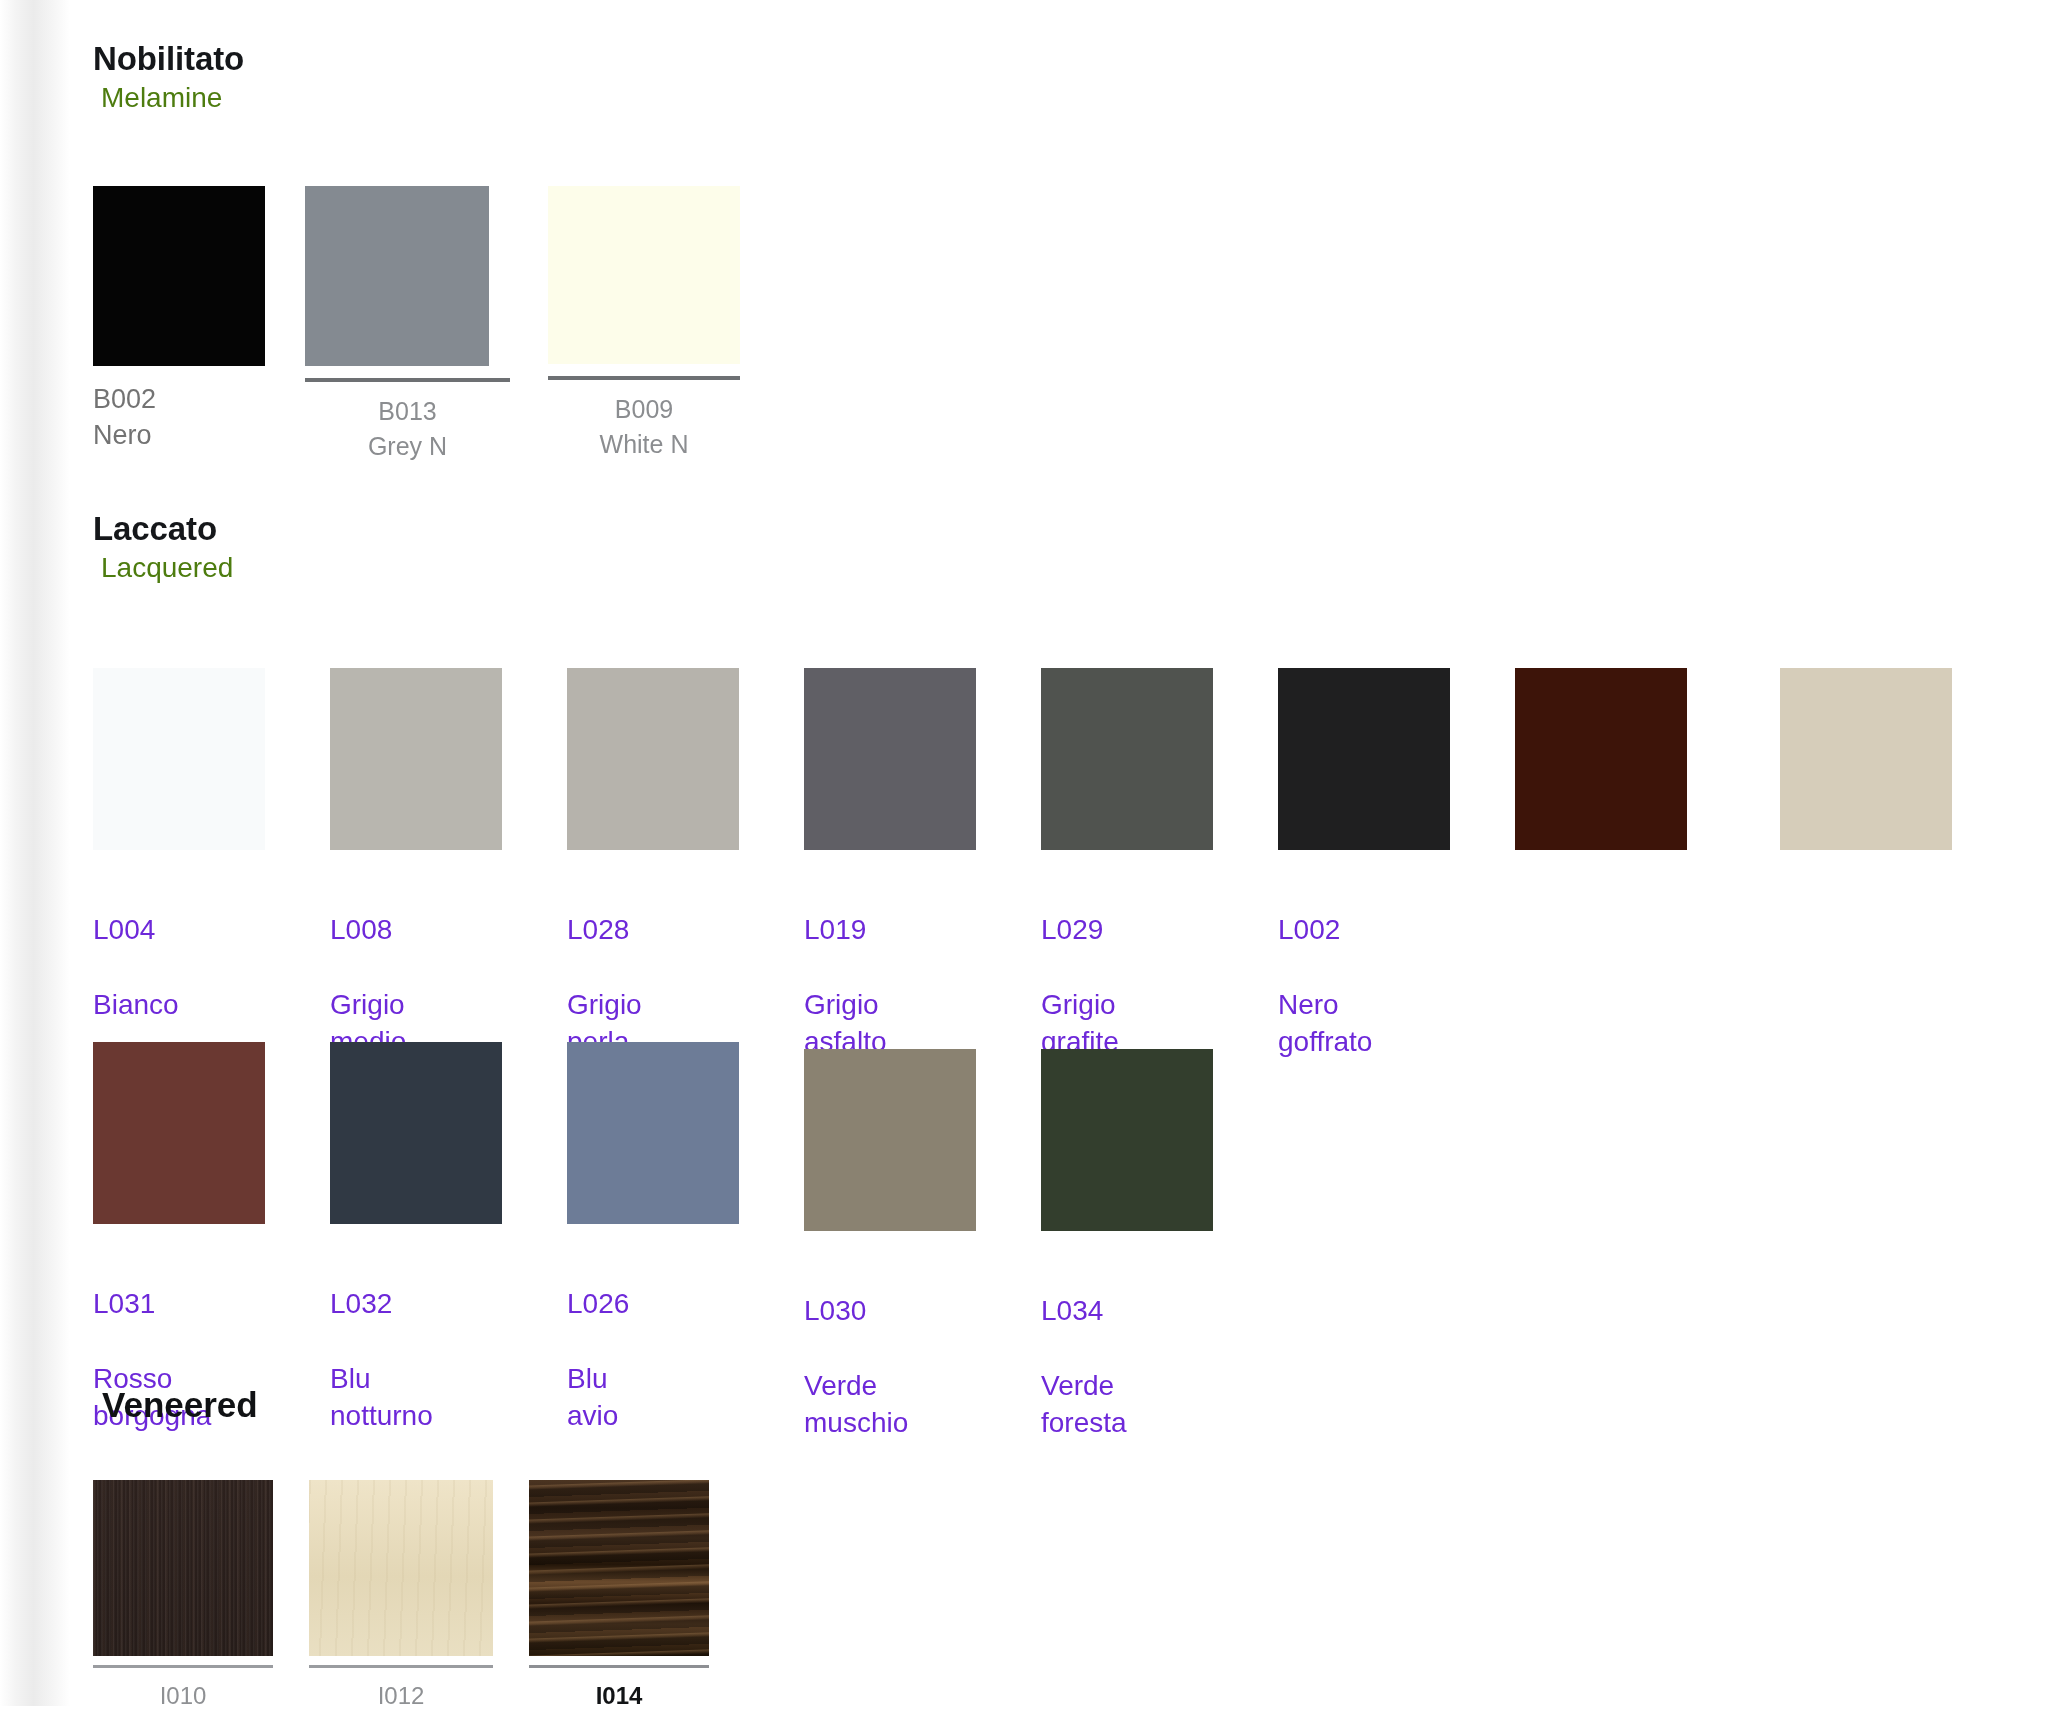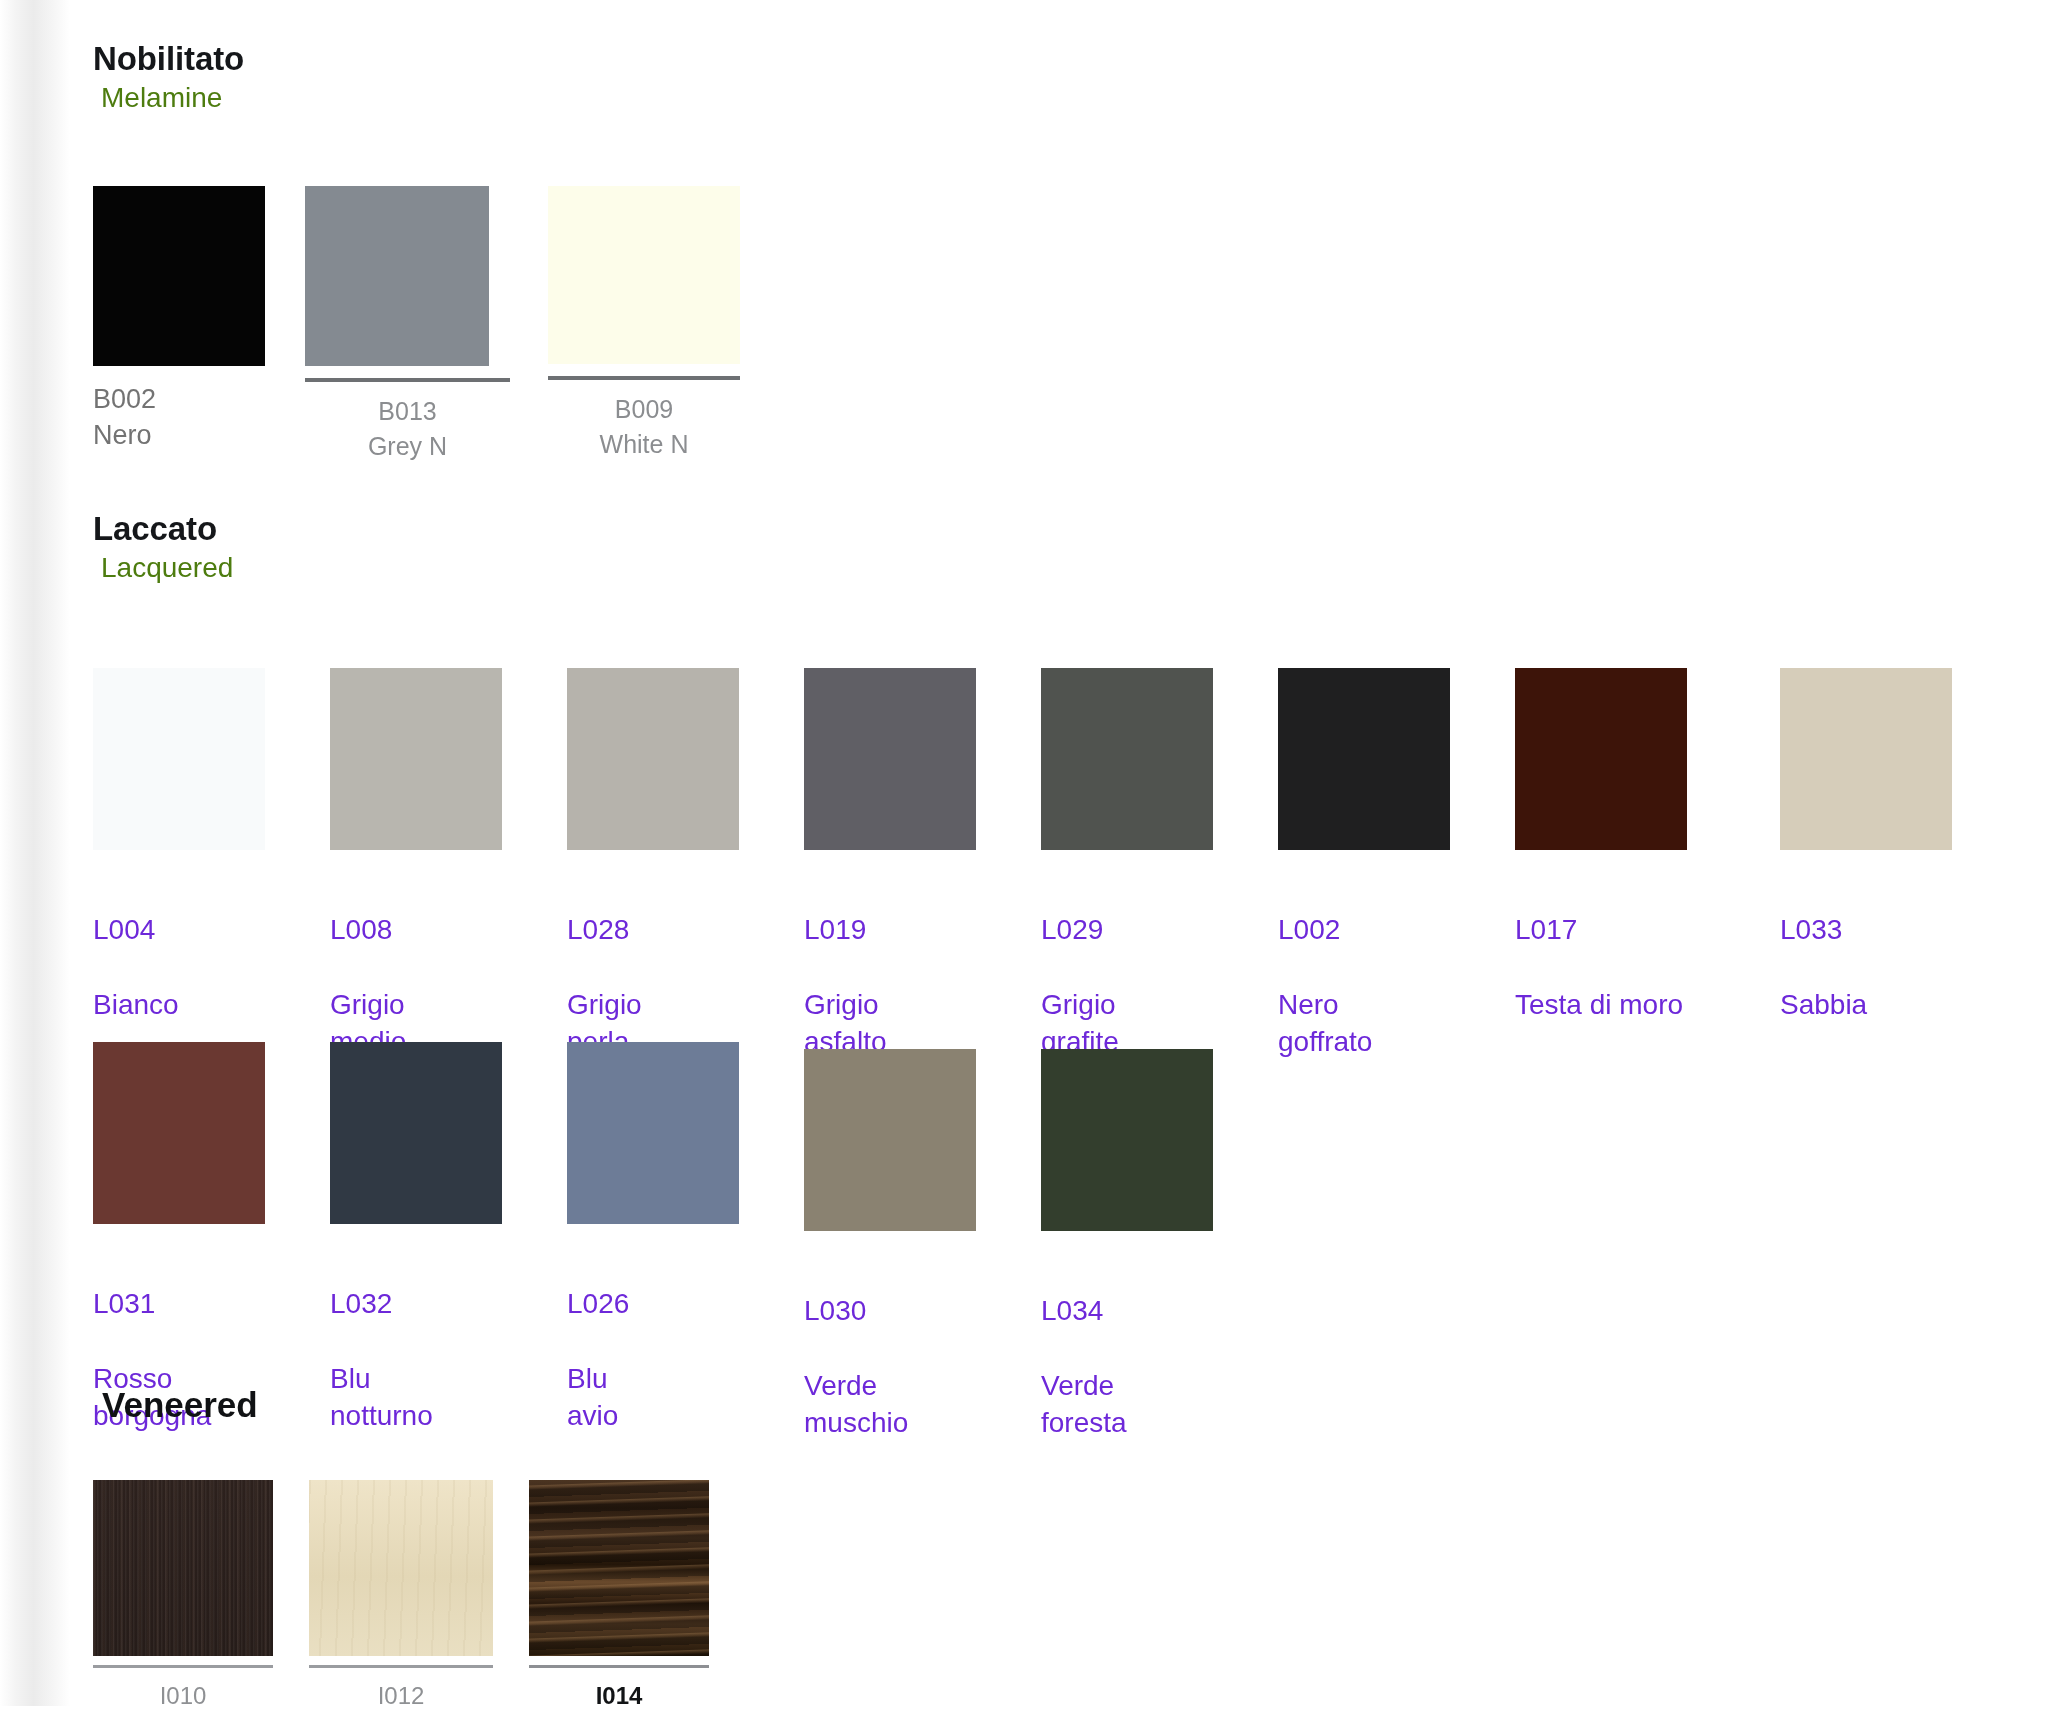--- a/index.html
+++ b/index.html
@@ -263,32 +263,24 @@
         <span class="lac-swatch" style="background:#1f1f20"></span>
         <div class="lac-label">
           <span class="lac-code">L002</span>
           <span>Nero
 goffrato</span>
         </div>
       </div>
 
       <div class="lac-cell wide">
         <span class="lac-swatch" style="background:#3d1409"></span>
-        <div class="lac-label">
-          <span class="lac-code">L017</span>
-          <span>Testa di moro</span>
-        </div>
       </div>
 
       <div class="lac-cell">
         <span class="lac-swatch" style="background:#d6cdba"></span>
-        <div class="lac-label">
-          <span class="lac-code">L033</span>
-          <span>Sabbia</span>
-        </div>
       </div>
 
     </div>
 
     <div class="lac-grid-2">
 
       <div class="lac-cell">
         <span class="lac-swatch" style="background:#6a3831"></span>
         <div class="lac-label">
           <span class="lac-code">L031</span>

